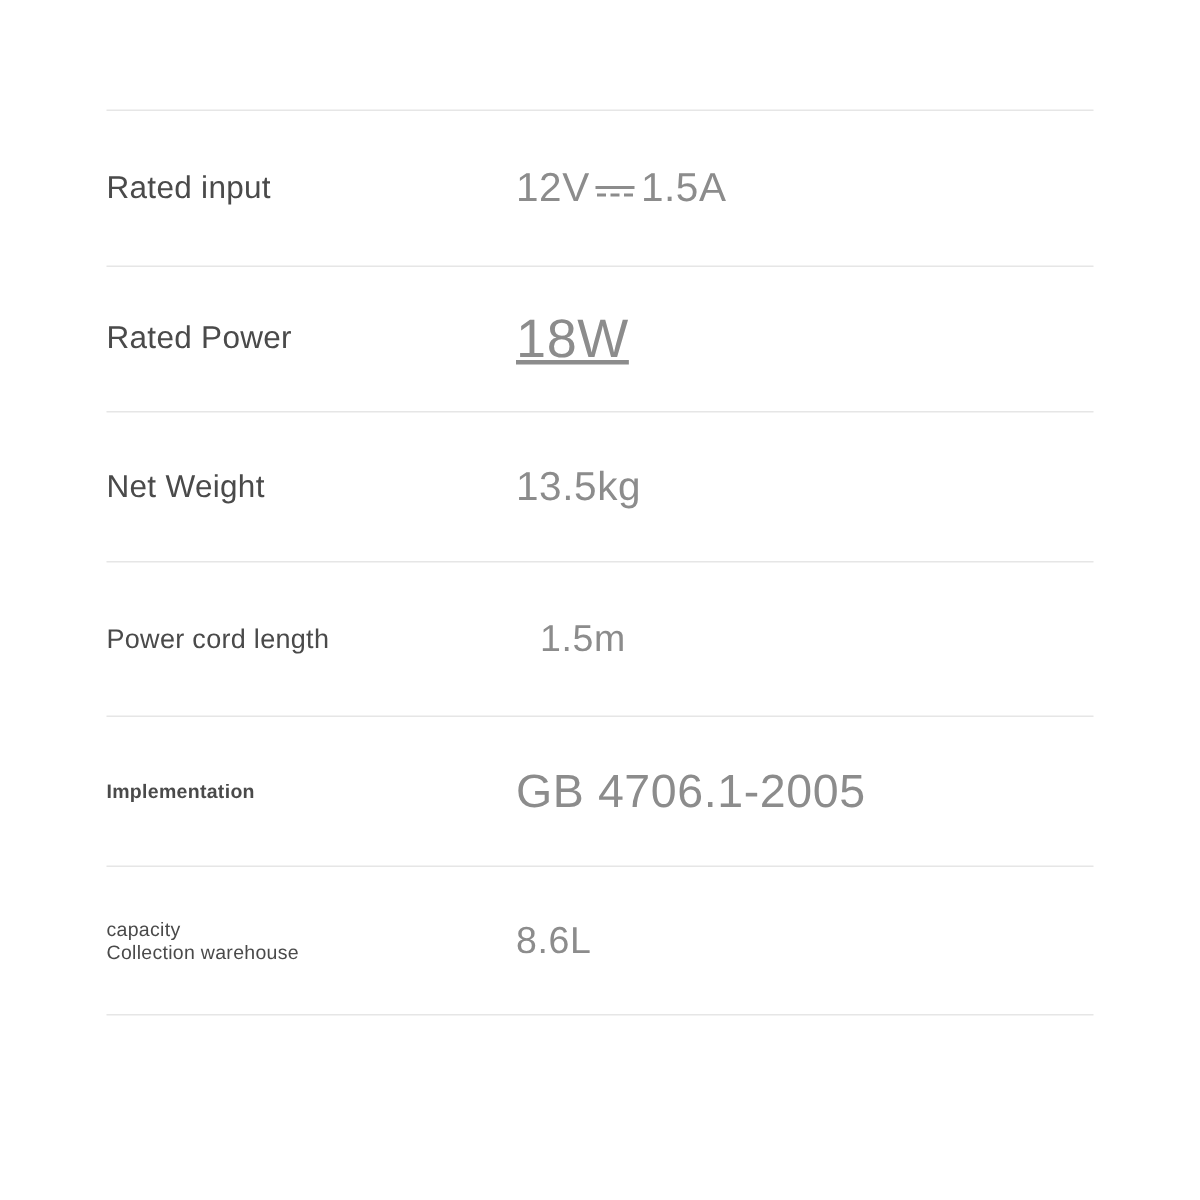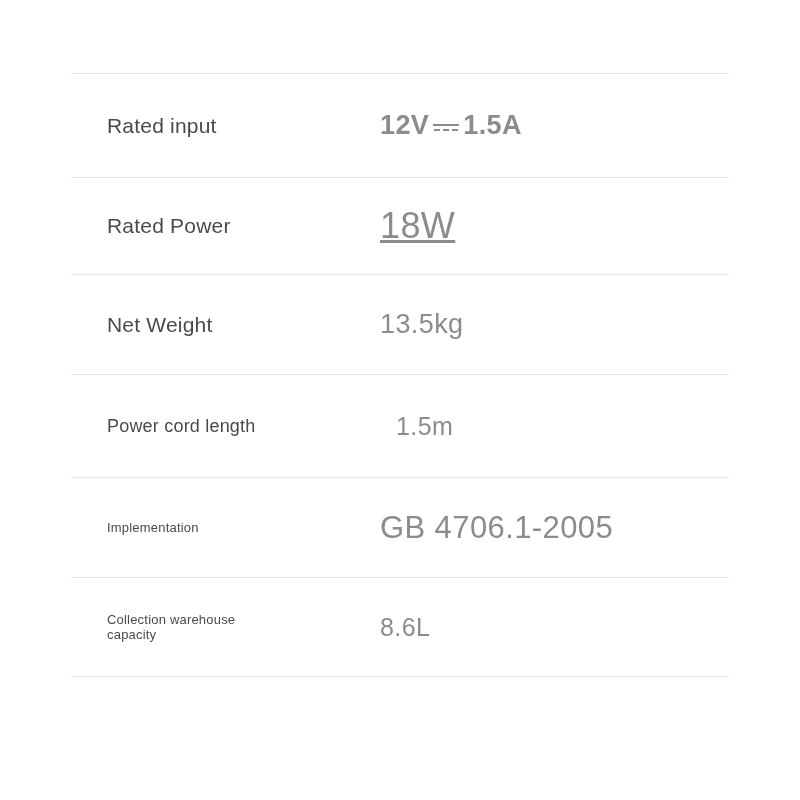--- a/index.html
+++ b/index.html
@@ -41,49 +41,48 @@
   .spec-row:last-child {
     border-bottom: 1px solid #e6e6e6;
   }
 
   .spec-label {
     flex: 0 0 273px;
     color: #4a4a4a;
     letter-spacing: 0.2px;
     padding-left: 0px;
     box-sizing: border-box;
-    margin-left: 36px;
   }
 
   .spec-value {
     flex: 1 1 auto;
     color: #8c8c8c;
     letter-spacing: 0.4px;
     white-space: nowrap;
   }
 
   
   .row-0 { height: 104px; }
   .row-0 .spec-label { font-size: 21px; color: #4a4a4a; }
-  .row-0 .spec-value { font-size: 27px; font-weight: bold; }
+  .row-0 .spec-value { font-size: 27px; }
 
   .row-1 { height: 97px; justify-content: center; }
   .row-1 .spec-label { font-size: 21px; }
   .row-1 .spec-value { font-size: 36px; text-decoration: underline; }
 
   .row-2 { height: 100px; }
   .row-2 .spec-label { font-size: 21px; }
   .row-2 .spec-value { font-size: 27px; }
 
   .row-3 { height: 103px; }
   .row-3 .spec-label { font-size: 18px; }
   .row-3 .spec-value { font-size: 25px; margin-left: 16px; }
 
   .row-4 { height: 100px; }
-  .row-4 .spec-label { font-size: 13px; line-height: 15px; }
+  .row-4 .spec-label { font-size: 13px; line-height: 15px; font-weight: bold; }
   .row-4 .spec-value { font-size: 31px; }
 
   .row-5 { height: 100px; }
   .row-5 .spec-label { font-size: 13px; line-height: 15px; }
   .row-5 .spec-value { font-size: 25px; }
 
   
   .dc-symbol {
     display: inline-block;
     position: relative;
@@ -145,20 +144,20 @@
 
     <div class="spec-row row-4">
       <div class="spec-label">
         <span class="label-line">Implementation</span>
       </div>
       <div class="spec-value">GB 4706.1-2005</div>
     </div>
 
     <div class="spec-row row-5">
       <div class="spec-label">
+        <span class="label-line">capacity</span>
         <span class="label-line">Collection warehouse</span>
-        <span class="label-line">capacity</span>
       </div>
       <div class="spec-value">8.6L</div>
     </div>
 
   </div>
 </div>
 
 </body></html>

